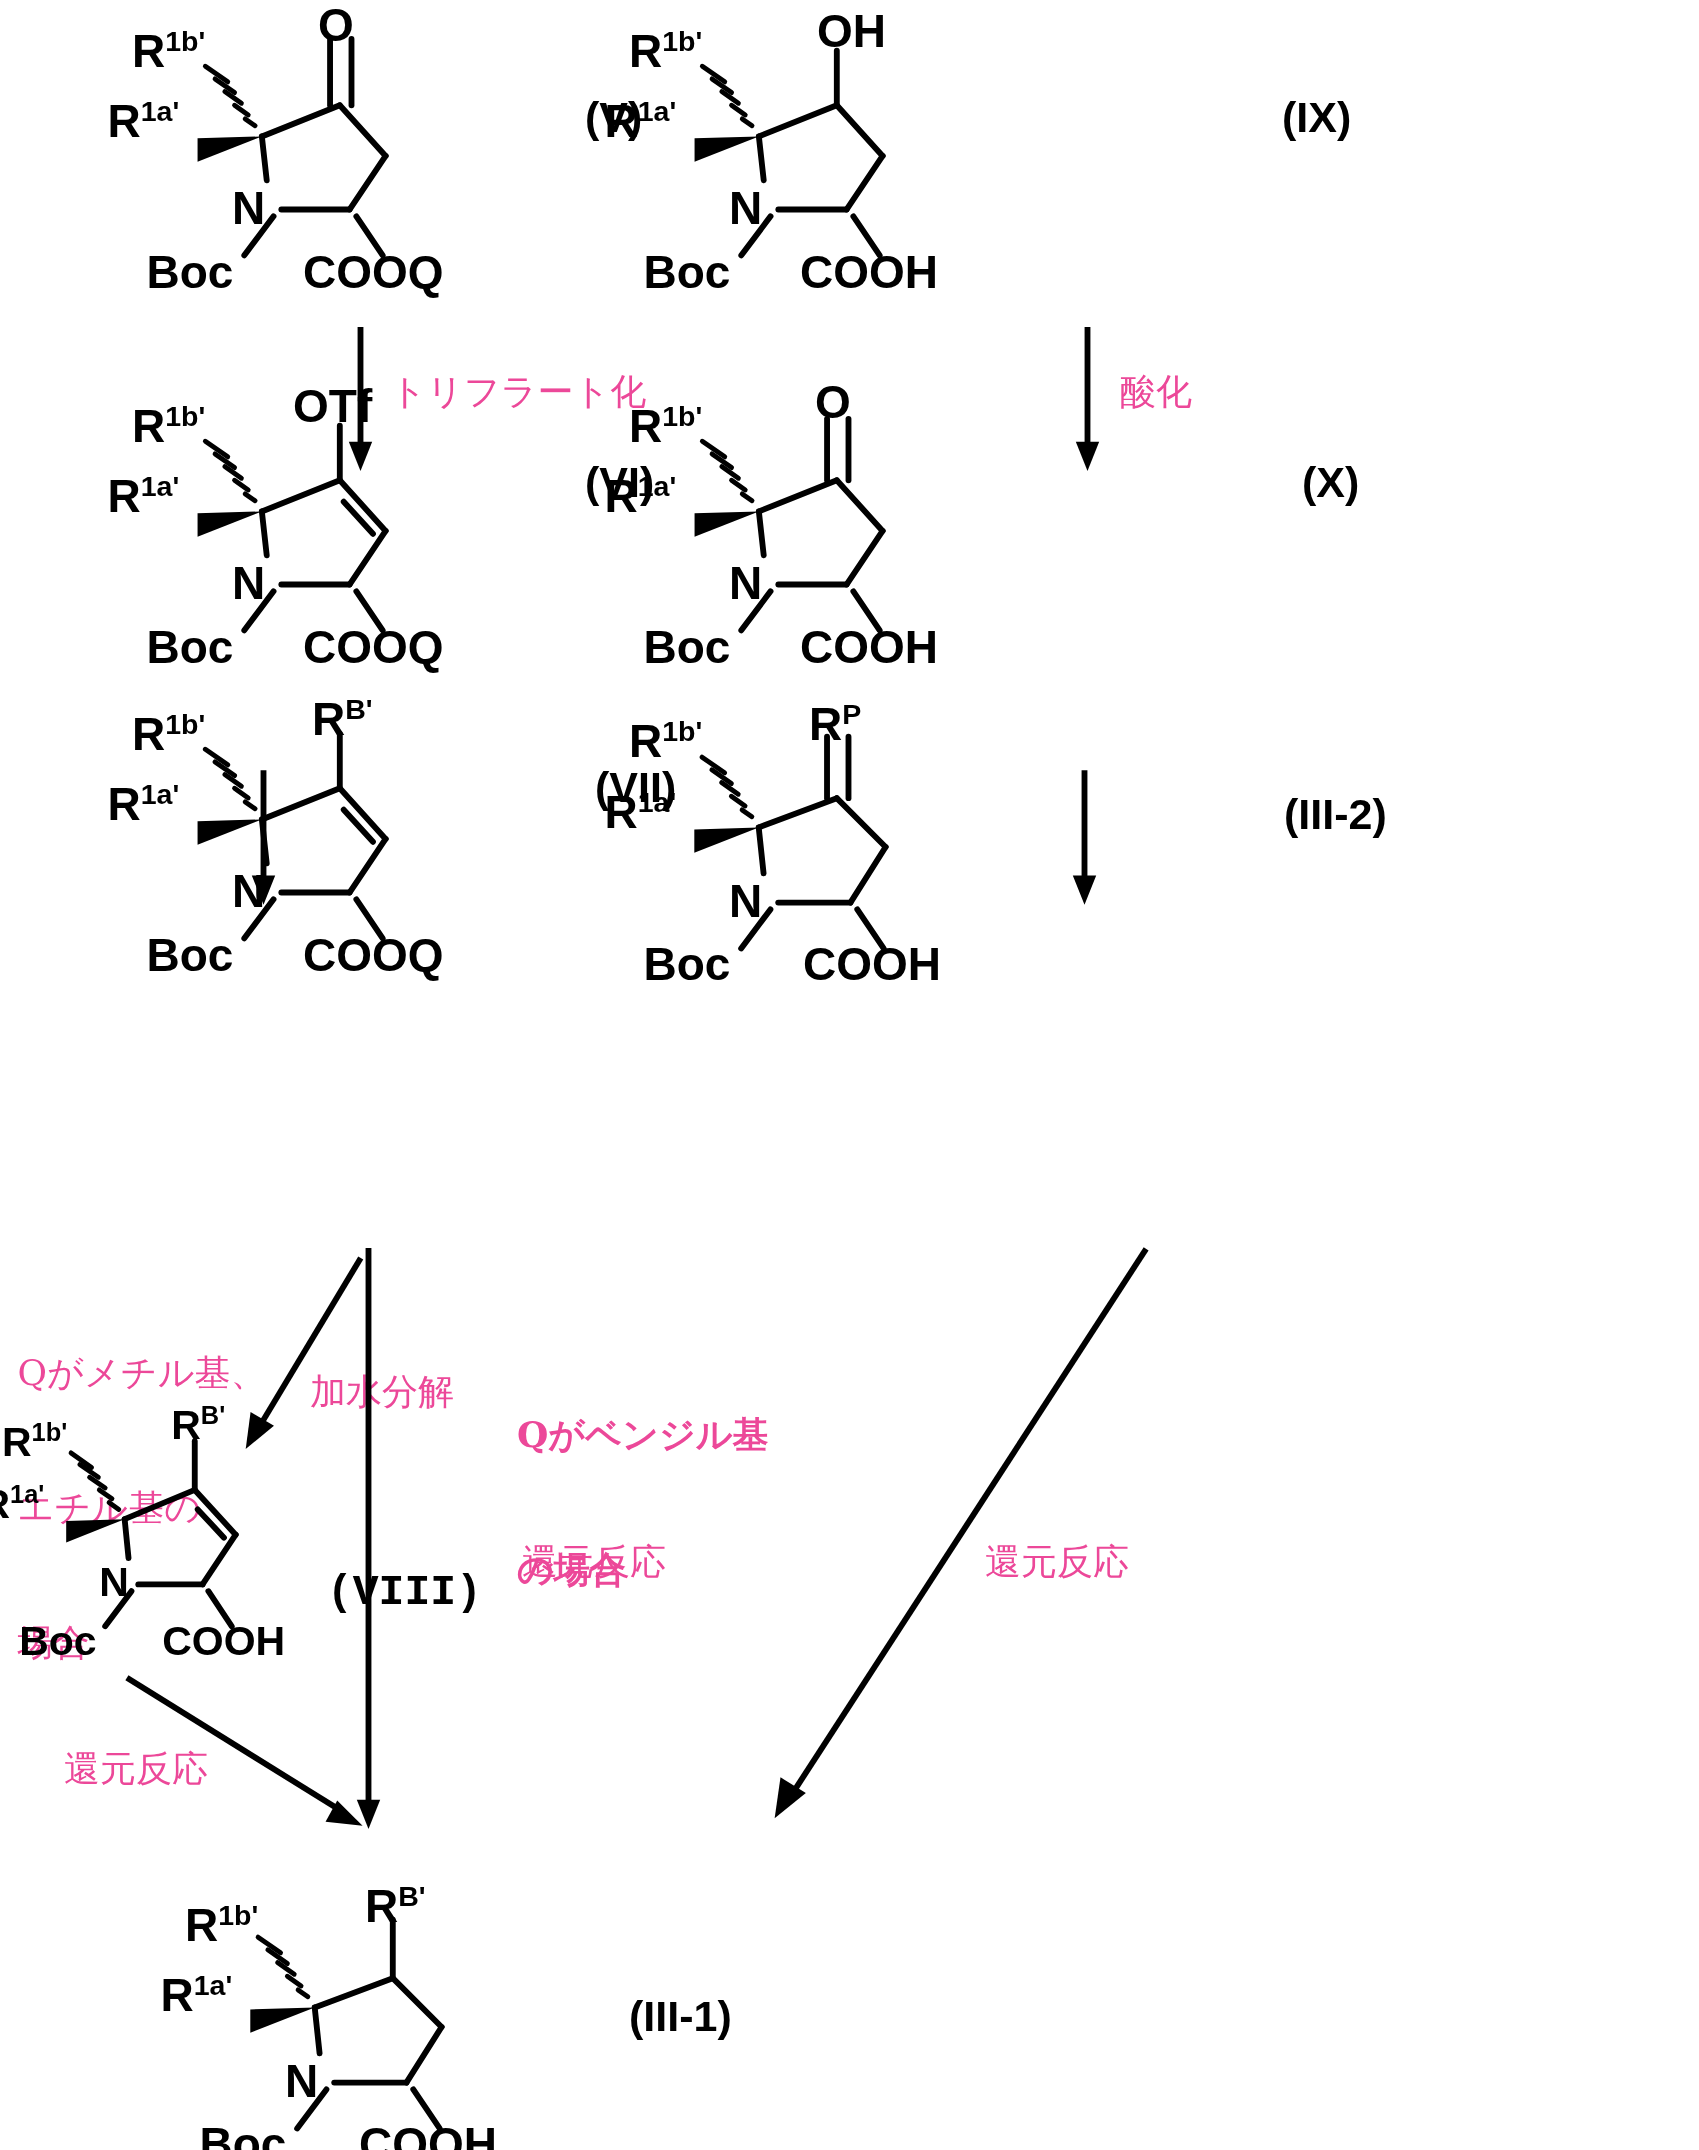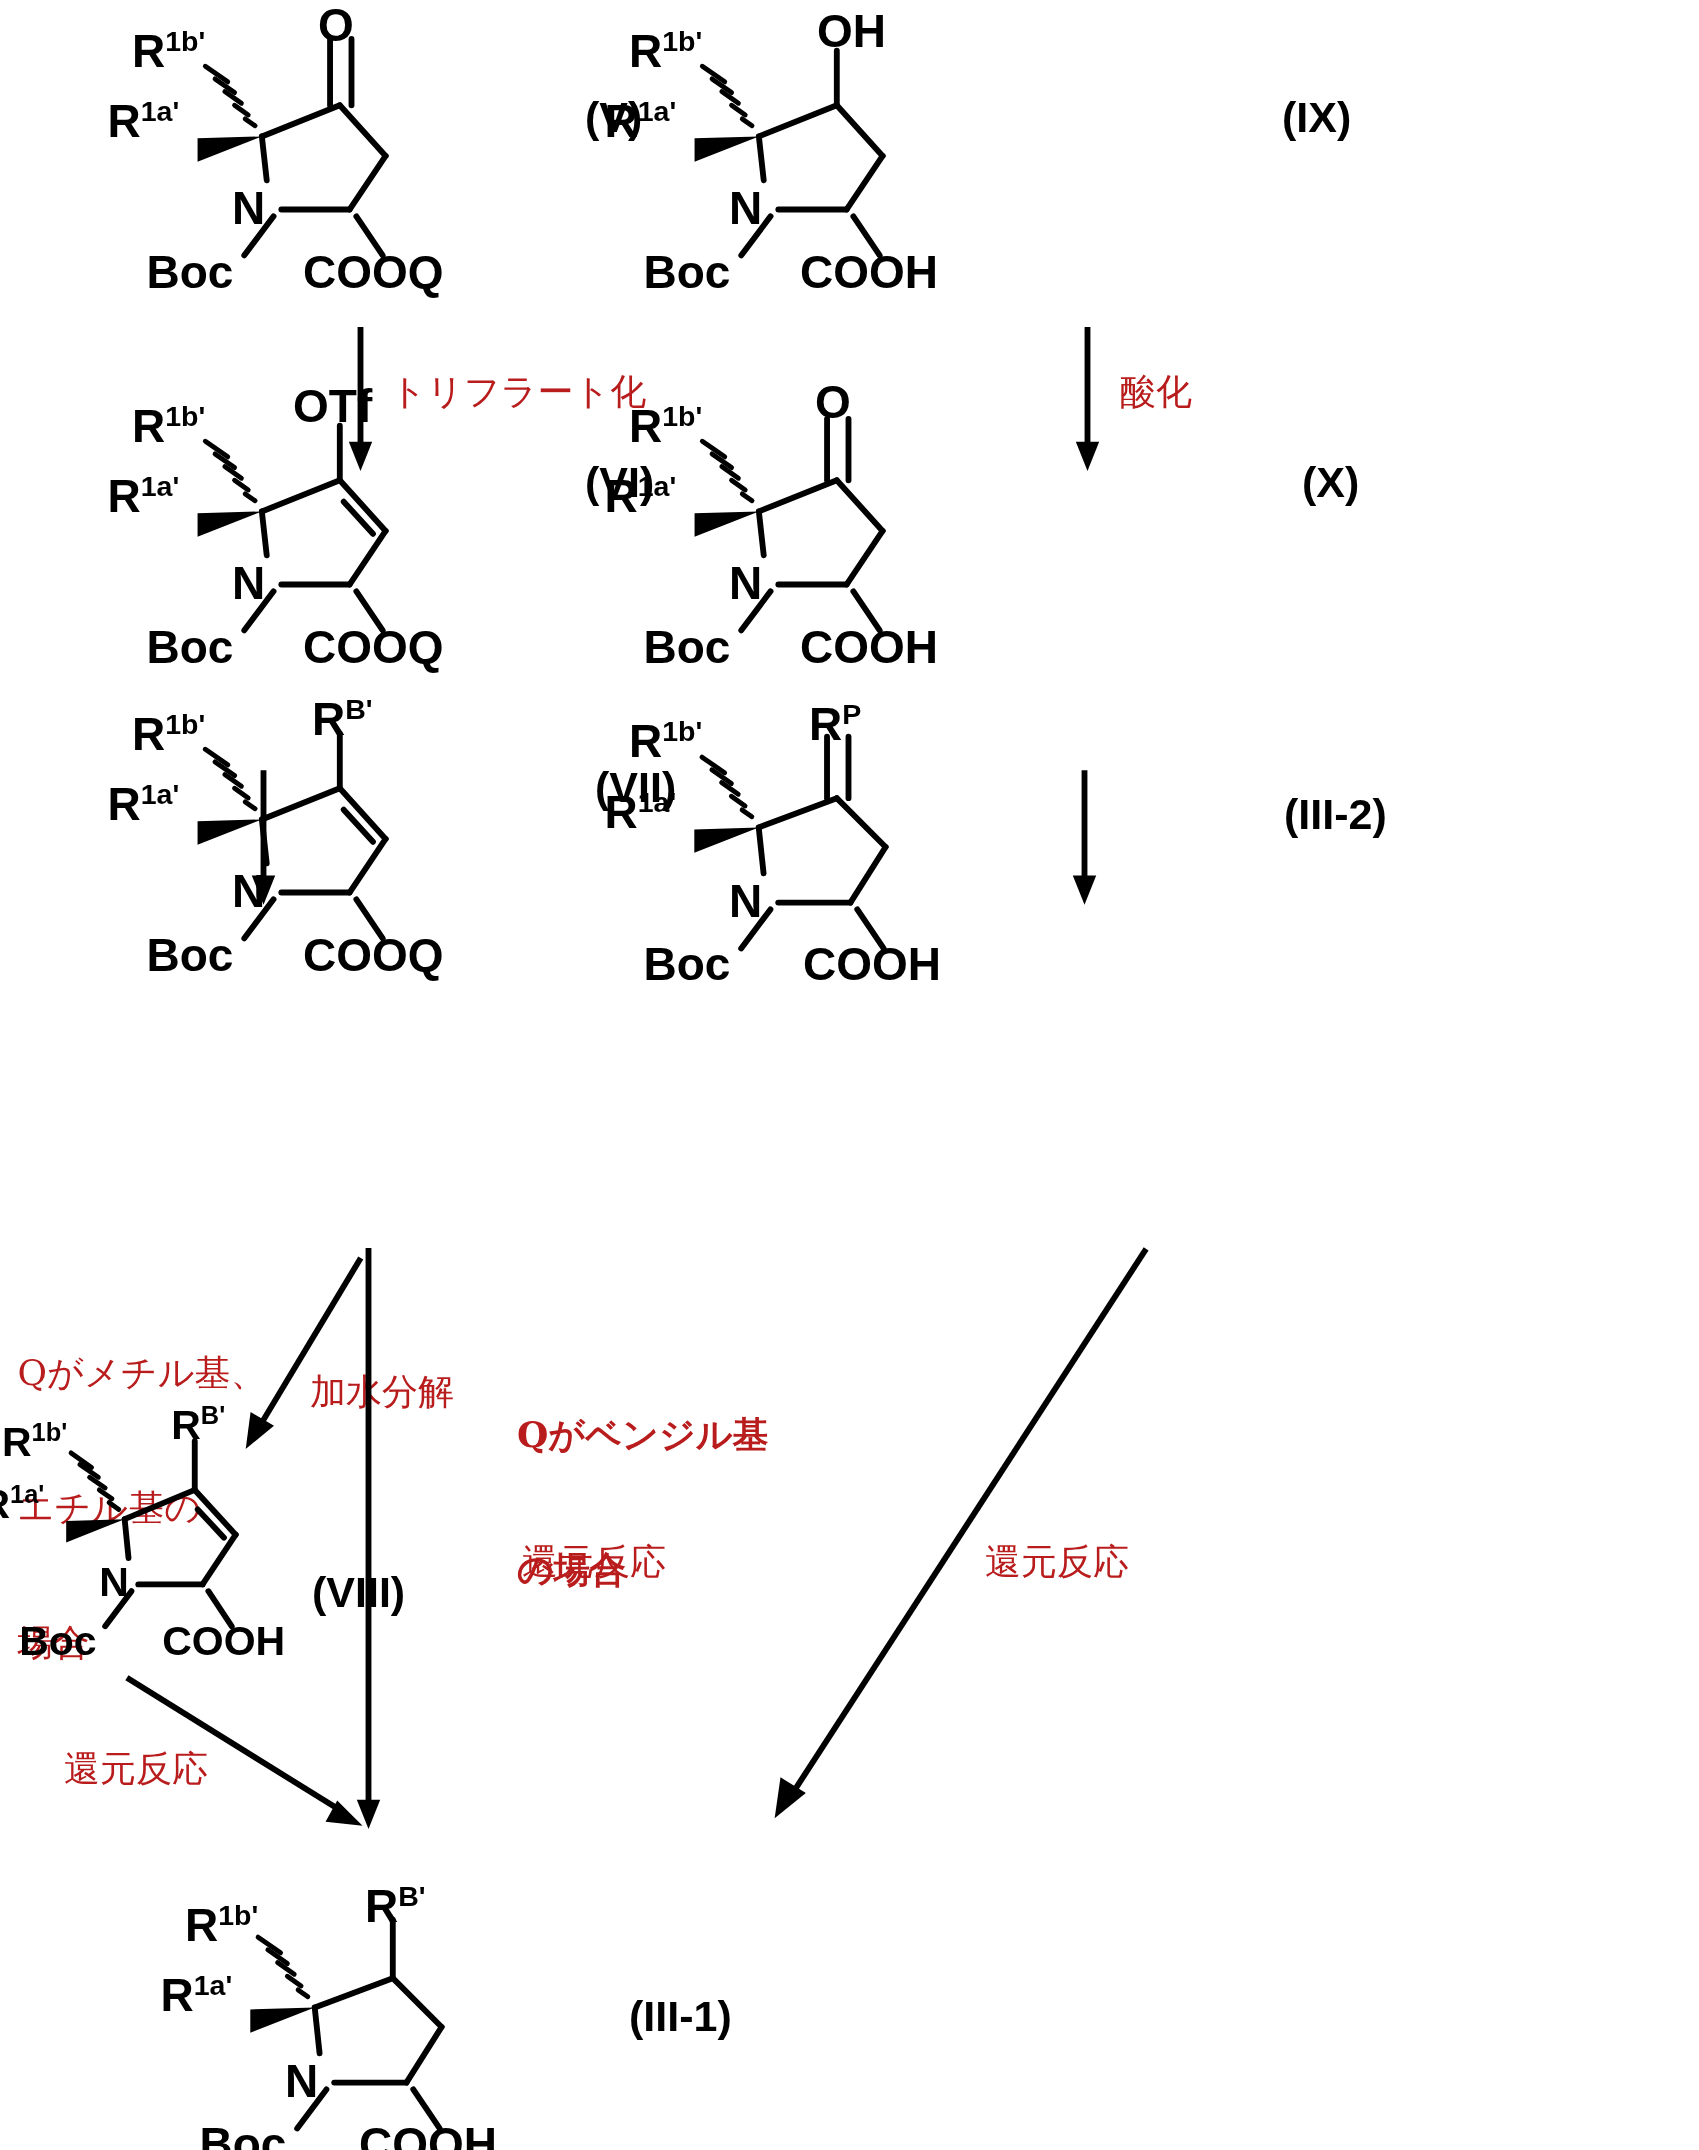--- a/index.html
+++ b/index.html
@@ -16,21 +16,21 @@
     color: #000000;
     overflow: hidden;
   }
   .abs { position: absolute; }
 
   
   .jp {
     font-family: "DejaVu Serif", "Liberation Serif", serif;
     font-size: 36px;
     line-height: 45px;
-    color: #b91c1c;
+    color: #ec4899;
     white-space: pre;
   }
   .roman {
     font-family: "Liberation Sans", sans-serif;
     font-weight: bold;
     font-size: 43px;
     white-space: pre;
   }
   .atom {
     font-family: "Liberation Sans", sans-serif;
@@ -328,21 +328,21 @@
         </g>
       </g>
     </svg>
     <div class="abs atom-sm" style="left:181px; top:19.5px;"><span>R</span><span class="sup">B'</span></div>
     <div class="abs atom-sm" style="left:109px; top:187px;">N</div>
     <div class="abs atom-sm" style="left:29px; top:246px;">Boc</div>
     <div class="abs atom-sm" style="left:172px; top:246px;">COOH</div>
     <div class="abs atom-sm" style="left:11.7px; top:37px;"><span>R</span><span class="sup">1b'</span></div>
     <div class="abs atom-sm" style="left:-9.8px; top:99px;"><span>R</span><span class="sup">1a'</span></div>
   </div>
-  <div class="abs roman" style="left:312px; top:1568px;">(VIII)</div>
+  <div class="abs roman" style="left:327px; top:1568px;font-family:Liberation Mono, monospace;">(VIII)</div>
 
   <svg class="abs" style="left:117px; top:1668px;" width="273" height="185" viewBox="0 0 280 190">
     <line x1="10" y1="10" x2="232" y2="148" stroke="#000" stroke-width="6"></line>
     <polygon points="252,162 214,158 226,136" fill="#000"></polygon>
   </svg>
   <div class="abs jp" style="left:64px; top:1746px;">還元反応</div>
 
   <div class="mol" style="left:180px; top:1863px;">
     <svg width="449" height="244" viewBox="0 0 460 250">
       <g stroke="#000" stroke-width="6" fill="none" stroke-linecap="round">

